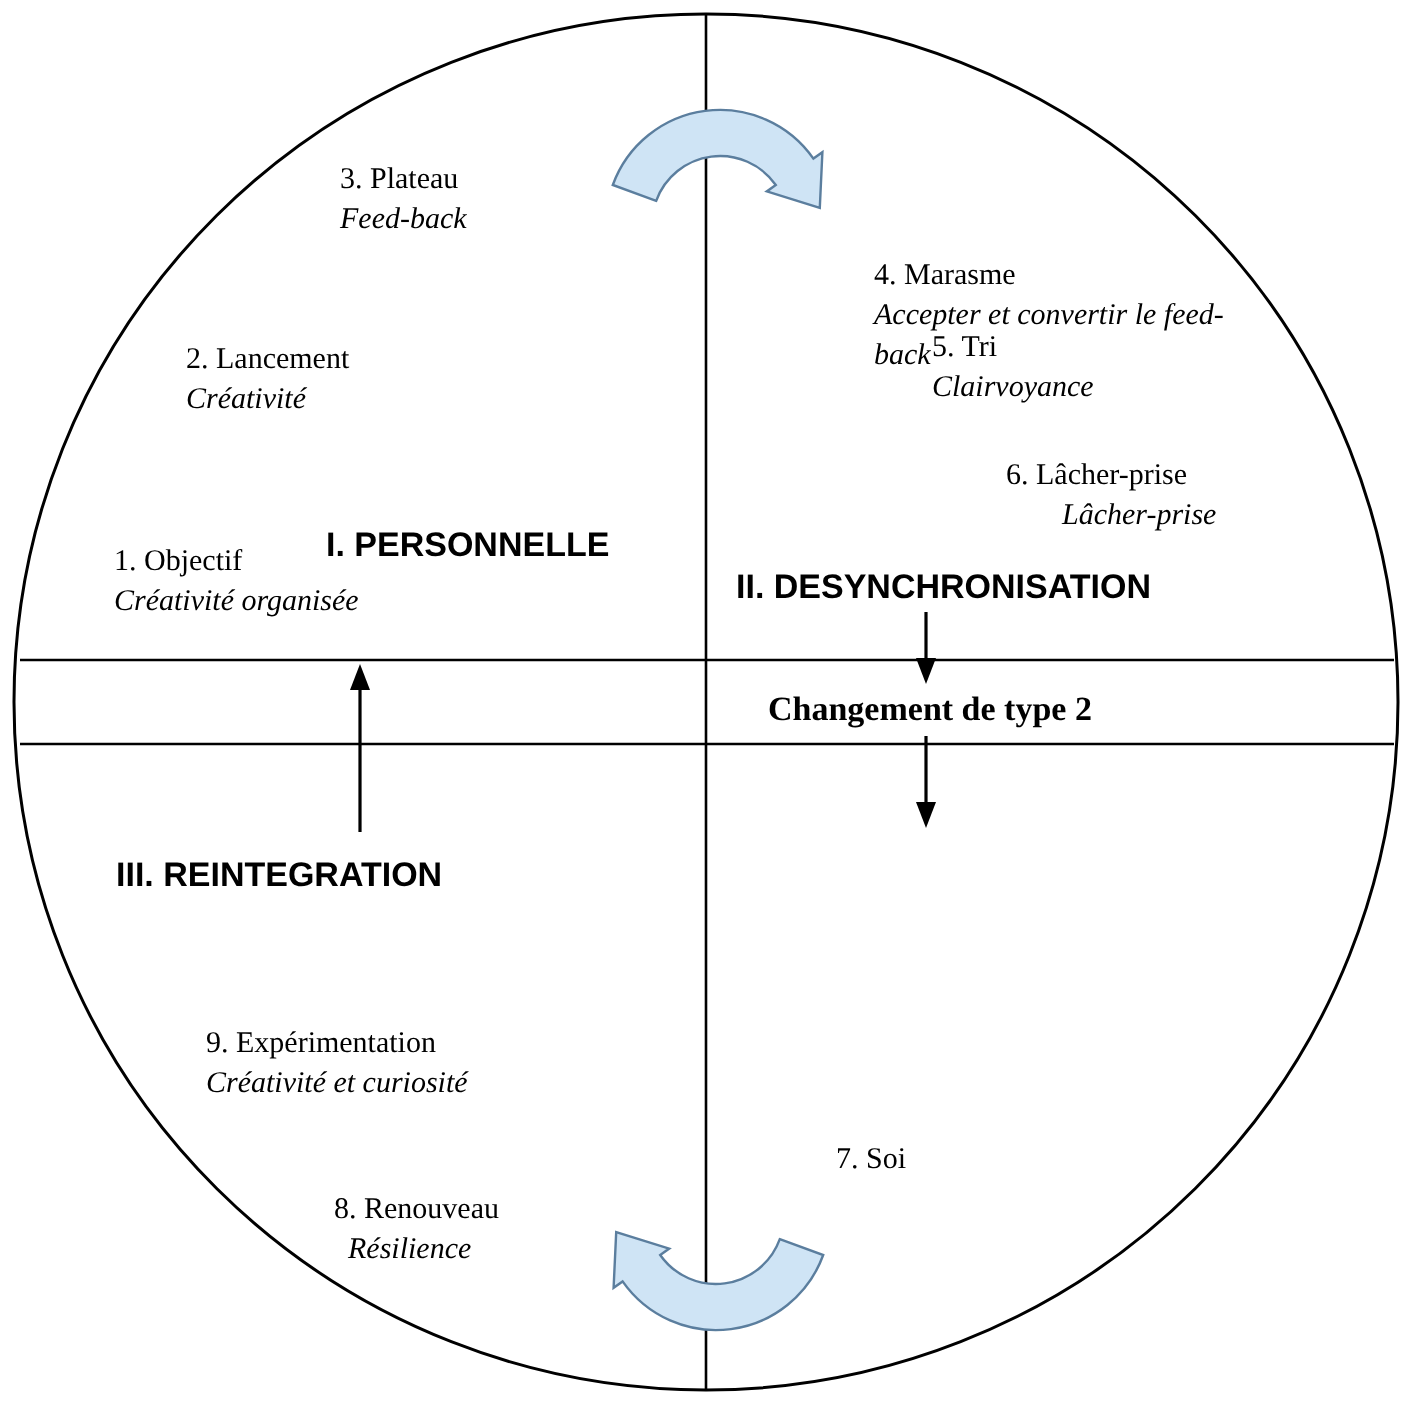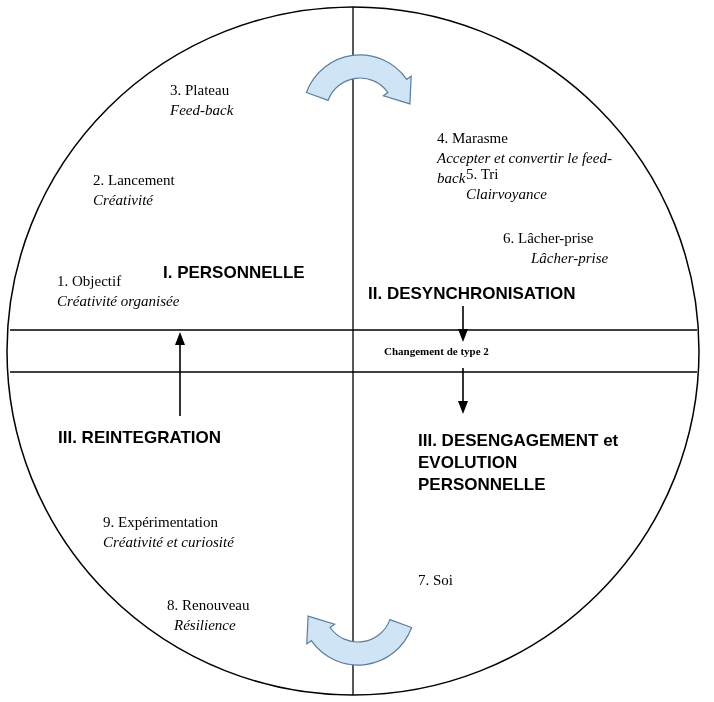--- a/index.html
+++ b/index.html
@@ -29,21 +29,21 @@
     font-family: "Liberation Sans", sans-serif;
     font-weight: bold;
     font-size: 17px;
     line-height: 22px;
     white-space: nowrap;
   }
   .band-label {
     position: absolute;
     font-family: "Liberation Serif", serif;
     font-weight: bold;
-    font-size: 11px;
+    font-size: 17px;
     white-space: nowrap;
   }
 </style>
 </head>
 <body>
 
 <div class="canvas">
 
   <svg class="layer" width="714" height="702" viewBox="0 0 714 702">
 
@@ -74,25 +74,20 @@
                A 34 34 0 0 0 389.9 619.6 Z"></path>
     </g>
   </svg>
 
   <div class="heading" style="left:163px; top:262px;">I. PERSONNELLE</div>
 
   <div class="heading" style="left:368px; top:283px;">II. DESYNCHRONISATION</div>
 
   <div class="heading" style="left:58px; top:427px;">III. REINTEGRATION</div>
 
-  <div class="heading" style="left:418px; top:430px;">
-    <div>III. DESENGAGEMENT et</div>
-    <div>EVOLUTION</div>
-    <div>PERSONNELLE</div>
-  </div>
 
   <div class="band-label" style="left:384px; top:345px;">Changement de type 2</div>
 
   <div class="stage" style="left:57px; top:271px;">
     <div class="label">1. Objectif</div>
     <div class="desc">Créativité organisée</div>
   </div>
 
   <div class="stage" style="left:93px; top:170px;">
     <div class="label">2. Lancement</div>

